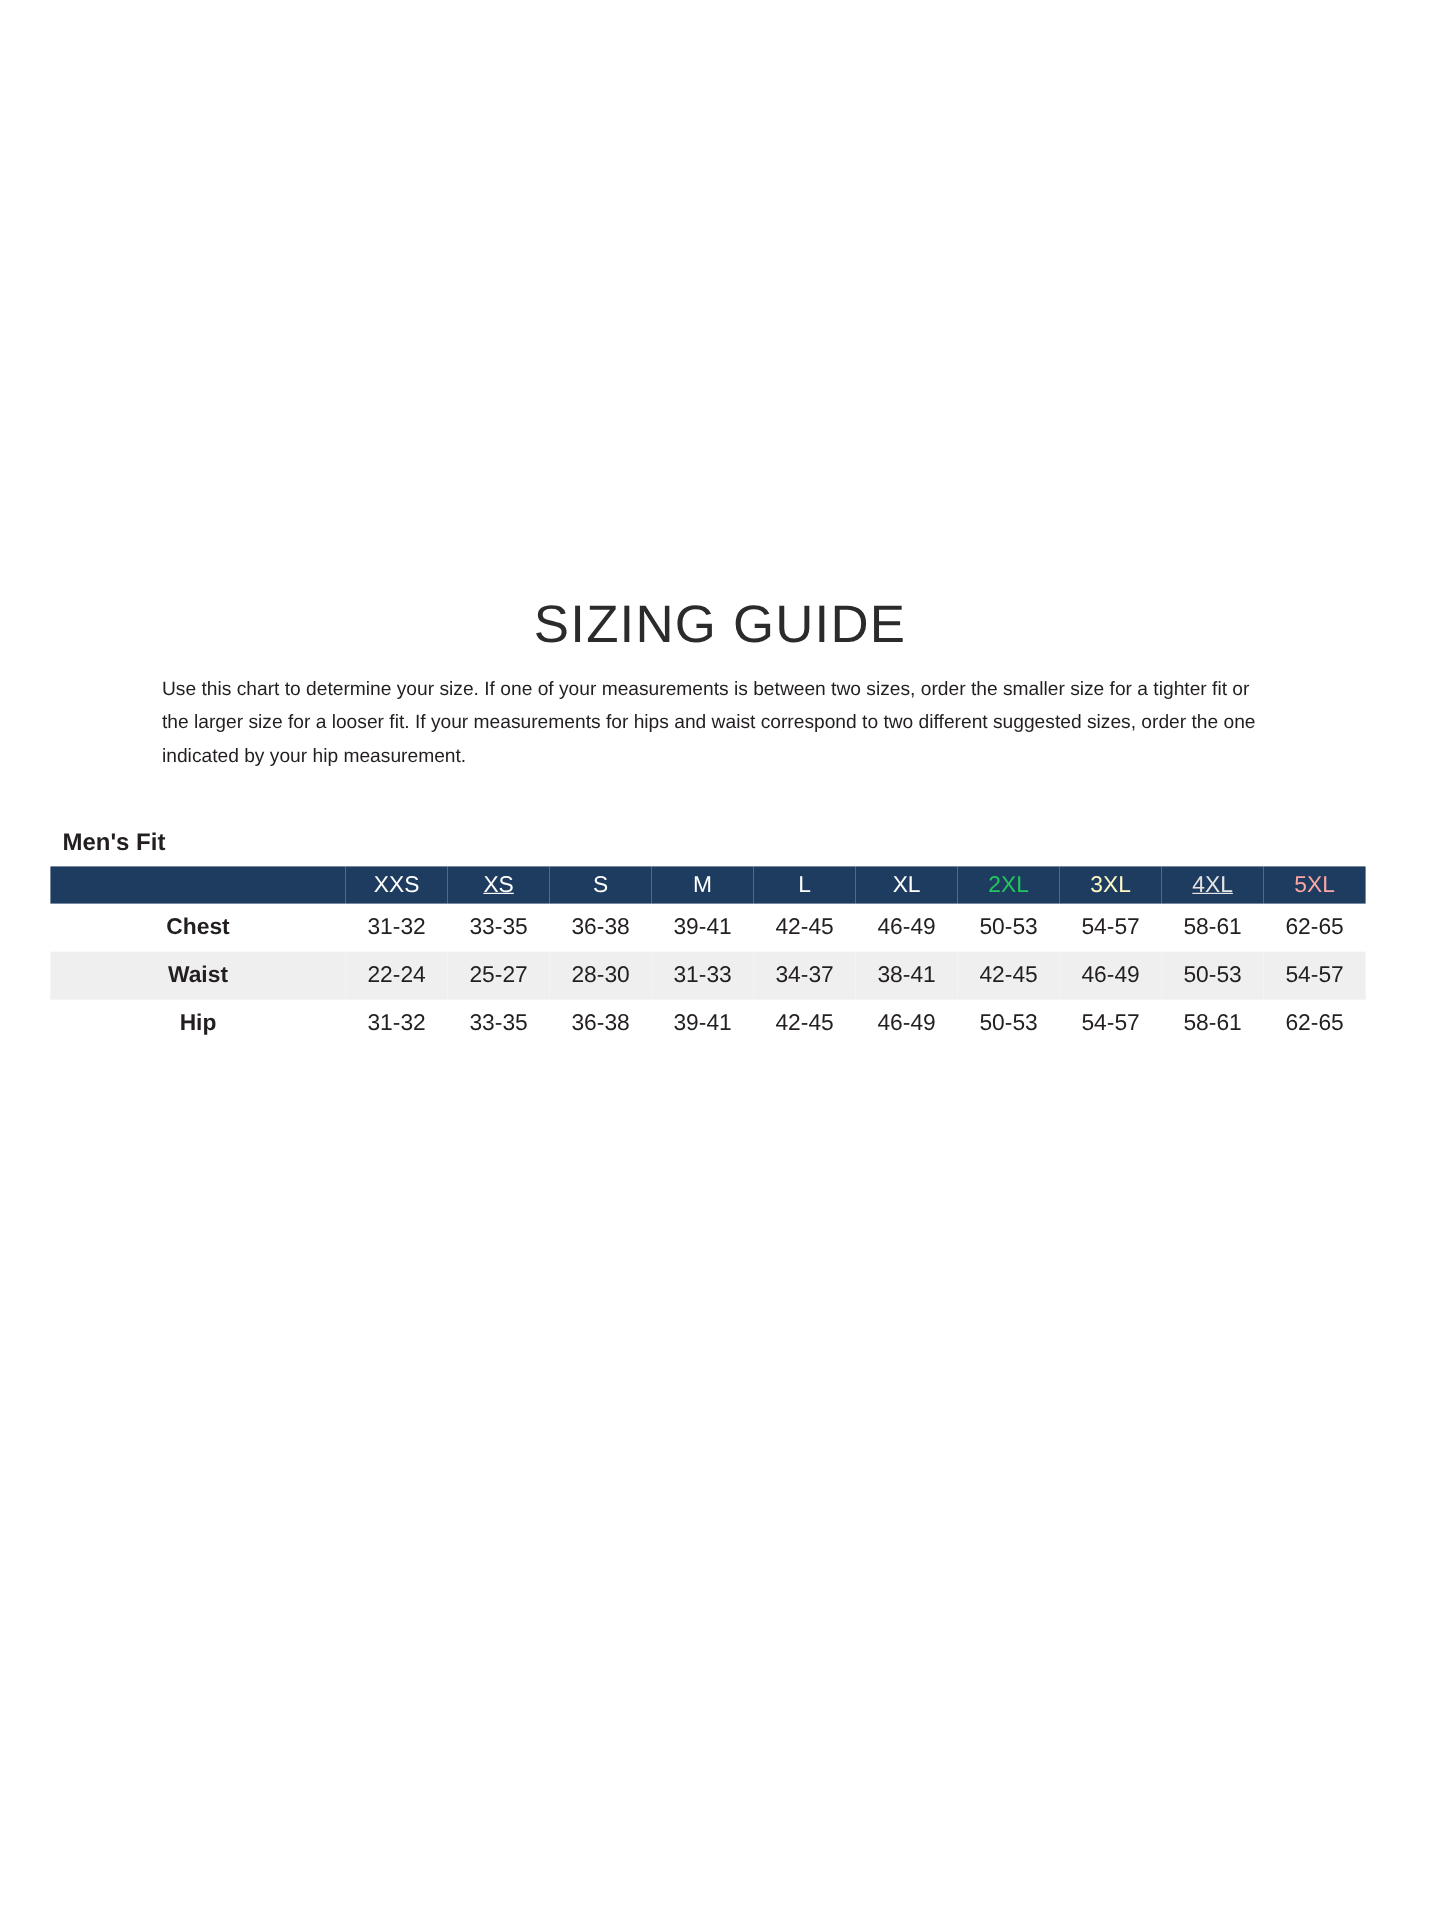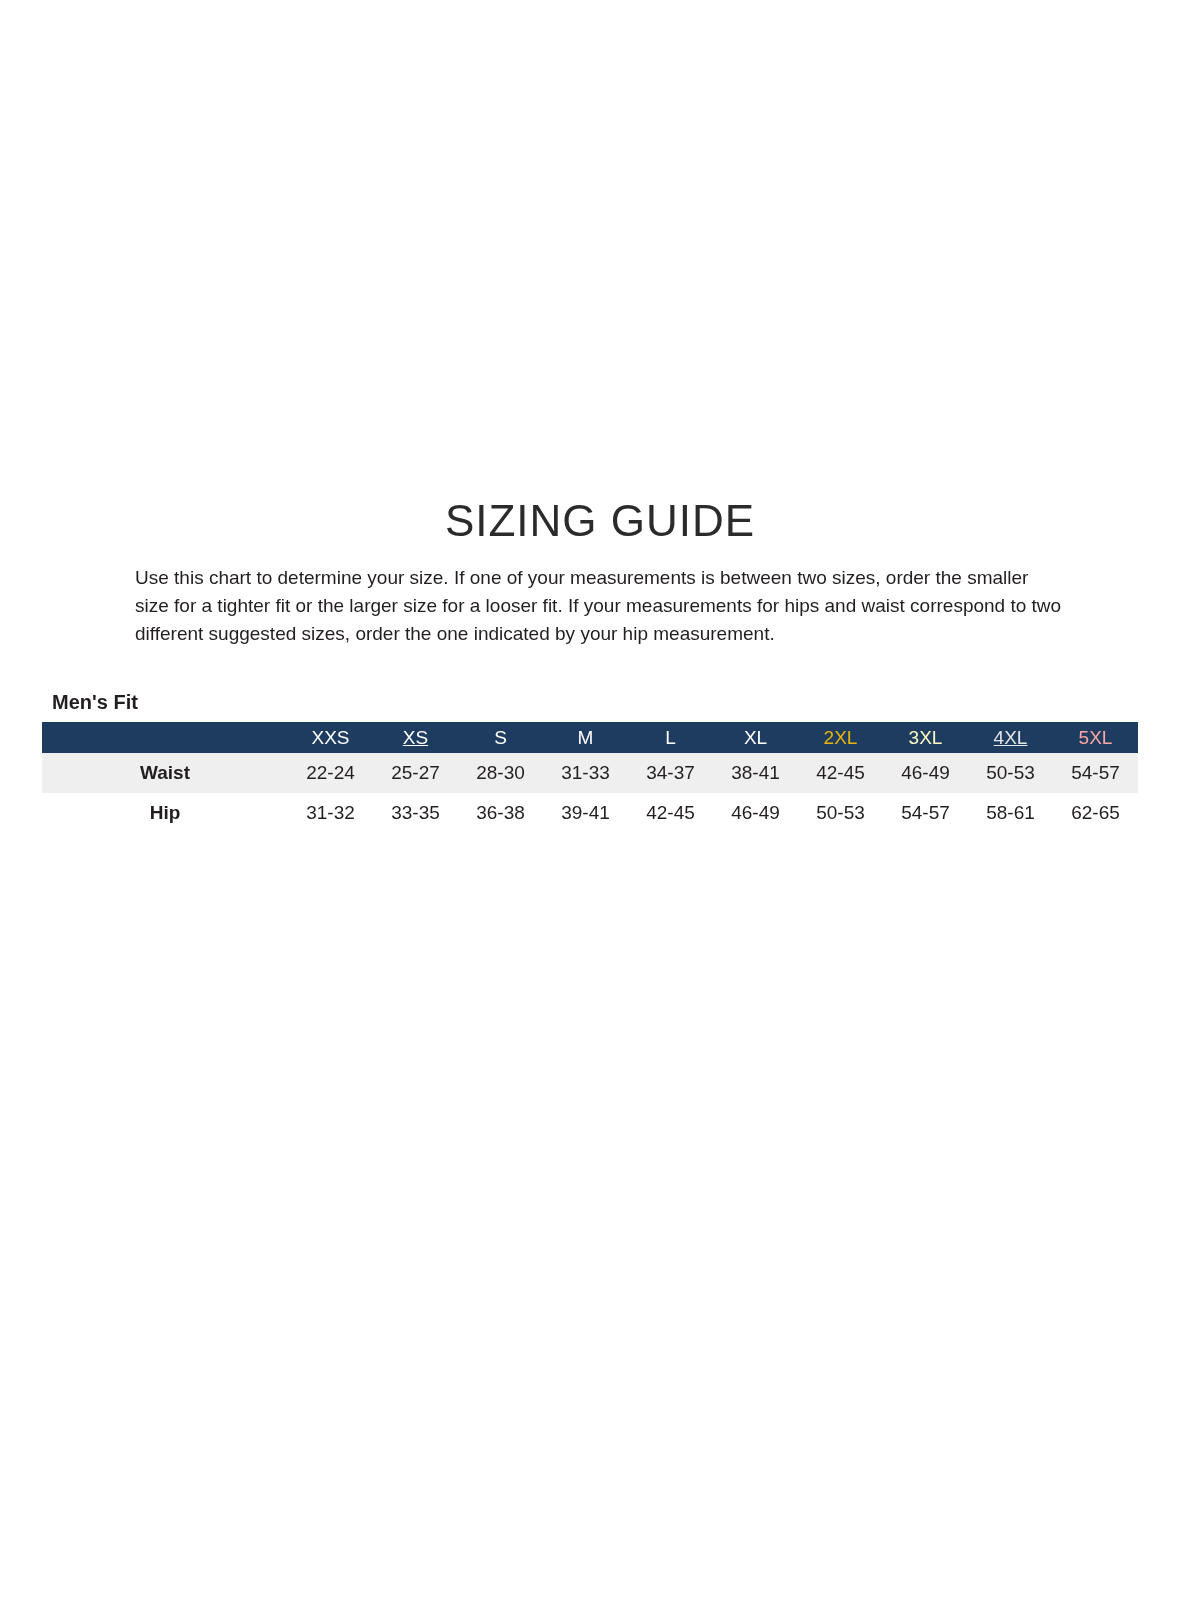--- a/index.html
+++ b/index.html
@@ -25,21 +25,21 @@
     font-size: 44px;
     font-weight: 400;
     letter-spacing: 1px;
     color: #2b2b2b;
   }
   .intro {
     position: absolute;
     top: 545px;
     left: 135px;
     width: 932px;
-    font-size: 19px;
+    font-size: 16px;
     line-height: 28px;
     color: #231f20;
   }
   .section-label {
     position: absolute;
     top: 691px;
     left: 52px;
     font-size: 20px;
     font-weight: 700;
     color: #231f20;
@@ -86,27 +86,40 @@
   <table class="size-table">
     <thead>
       <tr style="background: rgb(29, 60, 95);">
           <th style="color: rgb(255, 255, 255);"></th>
           <th style="color: rgb(255, 255, 255);">XXS</th>
           <th style="color: rgb(255, 255, 255); text-decoration: underline;">XS</th>
           <th style="color: rgb(255, 255, 255);">S</th>
           <th style="color: rgb(255, 255, 255);">M</th>
           <th style="color: rgb(255, 255, 255);">L</th>
           <th style="color: rgb(255, 255, 255);">XL</th>
-          <th style="color: #eab308; text-align: center;">2XL</th>
+          <th style="color: #22c55e; text-align: center;">2XL</th>
           <th style="color: #fef9c3;">3XL</th>
           <th style="color: #e5e5e5; text-decoration: underline;">4XL</th>
           <th style="color: #fca5a5;">5XL</th>
         </tr>
     </thead>
     <tbody>
+        <tr>
+          <th>Chest</th>
+          <td>31-32</td>
+          <td>33-35</td>
+          <td>36-38</td>
+          <td>39-41</td>
+          <td>42-45</td>
+          <td>46-49</td>
+          <td>50-53</td>
+          <td>54-57</td>
+          <td>58-61</td>
+          <td>62-65</td>
+        </tr>
         <tr style="background: rgb(239, 239, 239);">
           <th>Waist</th>
           <td>22-24</td>
           <td>25-27</td>
           <td>28-30</td>
           <td>31-33</td>
           <td>34-37</td>
           <td>38-41</td>
           <td>42-45</td>
           <td>46-49</td>

